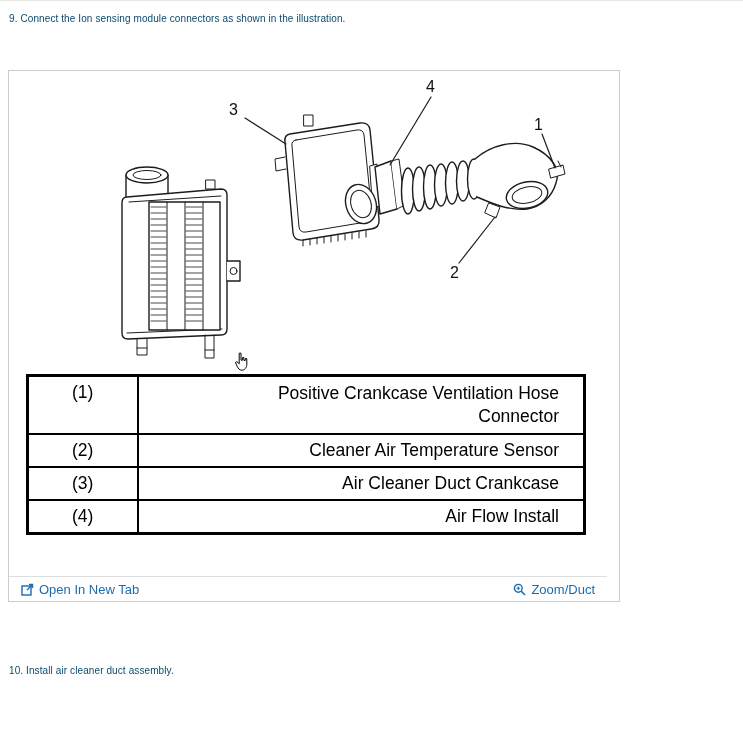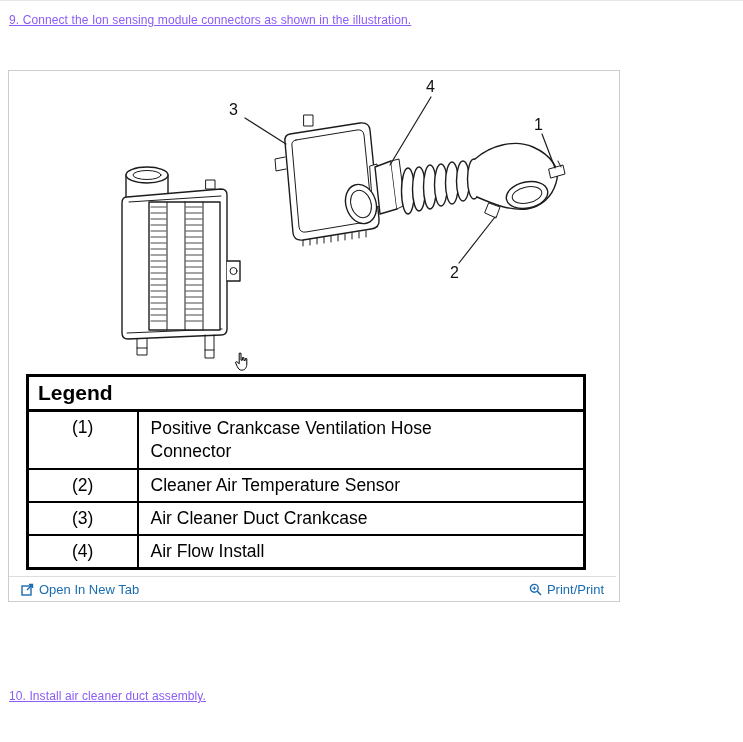--- a/index.html
+++ b/index.html
@@ -11,24 +11,24 @@
     background: #fff;
     font-family: "Liberation Sans", sans-serif;
     overflow: hidden;
   }
   .top-rule {
     position: absolute; left: 0; top: 0; width: 743px; height: 1px;
     background: #e6e6e6;
   }
   .step {
     position: absolute; left: 9px;
-    font-size: 12px; color: #8b5cf6; letter-spacing: 0.1px; text-decoration: underline;
+    font-size: 10px; color: #0c4a6e; letter-spacing: 0.1px;
   }
   #step9  { top: 13px; }
-  #step10 { top: 689px; }
+  #step10 { top: 665px; }
 
   .panel {
     position: absolute; left: 8px; top: 70px;
     width: 612px; height: 532px;
     border: 1px solid #cccccc;
     background: #fff;
   }
   .fig { position: absolute; left: 0; top: 0; }
   .fig text { font-family: "Liberation Sans", sans-serif; font-size: 16px; fill: #111; }
 
@@ -44,25 +44,25 @@
     border: 2px solid #000; border-bottom: 3px solid #000;
     font-size: 21px; font-weight: bold; text-align: left;
     padding: 4px 9px;
   }
   table.legend td {
     border: 2px solid #000;
     font-size: 17.5px;
     vertical-align: top;
   }
   table.legend td.num  { width: 110px; text-align: center; padding: 5px 4px; }
-  table.legend td.desc { padding: 5px 12px; }
+  table.legend td.desc { padding: 5px 24px; text-align: right; }
   .clamp { display: inline-block; max-width: 352px; line-height: 1.3; }
 
   .panel-footer {
-    position: absolute; left: 0; right: 3px; bottom: 0; height: 25px;
+    position: absolute; left: 0; right: 12px; bottom: 0; height: 25px;
     border-top: 1px solid #ddd;
     display: flex; align-items: center; justify-content: space-between;
     padding: 0 12px;
     background: #fff;
   }
   .link {
     display: inline-flex; align-items: center; gap: 5px;
     color: #1a6cb0; font-size: 13px; text-decoration: none; cursor: pointer;
   }
   .cursor { position: absolute; left: 234px; top: 352px; pointer-events: none; }
@@ -144,23 +144,20 @@
       <g stroke="none">
         <text x="220" y="44">3</text>
         <text x="417" y="21">4</text>
         <text x="525" y="59">1</text>
         <text x="441" y="207">2</text>
       </g>
     </svg>
 
     <table class="legend">
       <tbody>
-          <tr>
-        <th colspan="2">Legend</th>
-      </tr>
       <tr>
         <td class="num">(1)</td>
         <td class="desc">
           <span class="clamp">Positive Crankcase Ventilation Hose Connector</span>
         </td>
       </tr>
       <tr>
         <td class="num">(2)</td>
         <td class="desc">
           <span>Cleaner Air Temperature Sensor</span>
@@ -188,21 +185,21 @@
           <path d="M6,7 L11.5,1.5 M8,1.5 h3.5 v3.5" stroke="#1a6cb0" stroke-width="1.4" fill="none"></path>
         </svg>
         <span>Open In New Tab</span>
       </a>
       <a class="link">
         <svg width="13" height="13" viewBox="0 0 13 13">
           <circle cx="5.3" cy="5.3" r="3.9" fill="none" stroke="#1a6cb0" stroke-width="1.4"></circle>
           <path d="M8.3,8.3 L12,12" stroke="#1a6cb0" stroke-width="1.6" fill="none"></path>
           <path d="M5.3,3.5 v3.6 M3.5,5.3 h3.6" stroke="#1a6cb0" stroke-width="1.1" fill="none"></path>
         </svg>
-        <span>Print/Print</span>
+        <span>Zoom/Duct</span>
       </a>
     </div>
   </div>
 
   <svg class="cursor" width="16" height="20" viewBox="0 0 16 20">
     <path d="M5.2,1.2 L7,1.2 L7,8.2 L8.4,8.2 L8.4,5.6 L9.9,5.6 L9.9,8.4 L11.3,8.4 L11.3,6.6 L12.8,6.6 L12.8,12.2 C12.8,15.6 10.8,18.2 7.8,18.2 C5.4,18.2 4.3,16.6 3.3,14.6 L1.4,10.4 L2.9,9.6 L5.2,11.8 Z" fill="#ffffff" stroke="#000000" stroke-width="1"></path>
   </svg>
 
   <div class="step" id="step10">10. Install air cleaner duct assembly.</div>
 </div>

